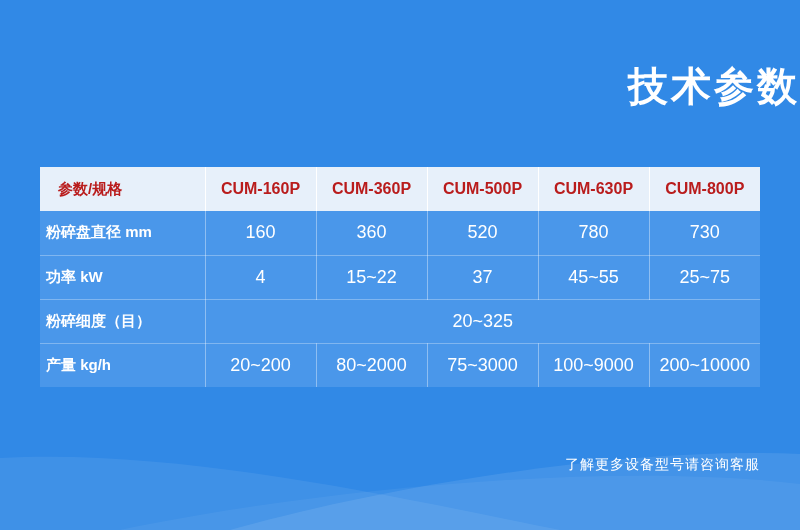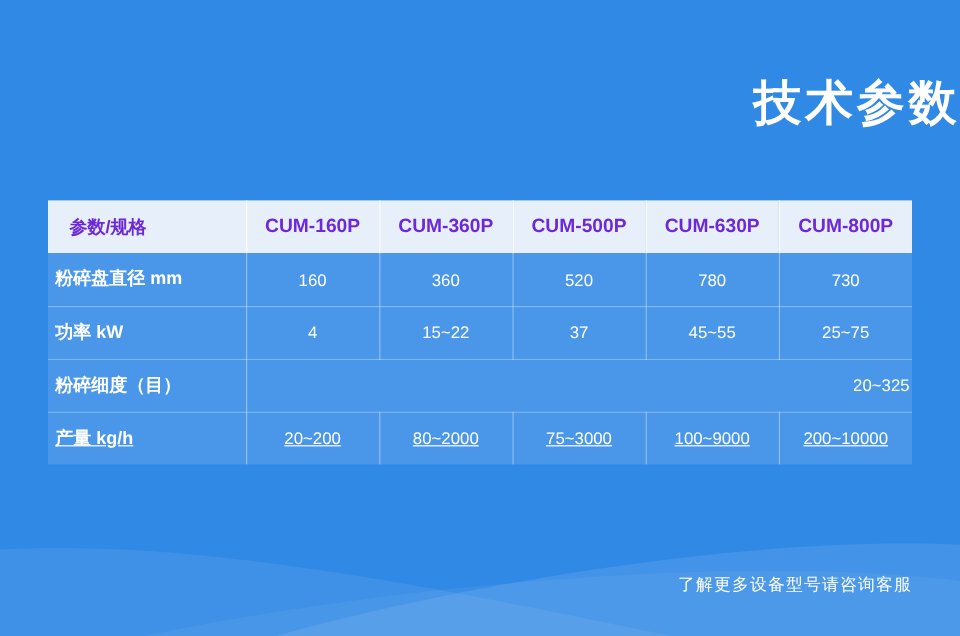--- a/index.html
+++ b/index.html
@@ -49,39 +49,38 @@
   table.spec {
     width: 720px;
     border-collapse: collapse;
     table-layout: fixed;
   }
   table.spec th,
   table.spec td {
     height: 44px;
     text-align: center;
     vertical-align: middle;
-    font-size: 14px;
+    font-size: 18px;
     border-right: 1px solid rgba(255,255,255,0.38);
     border-bottom: 1px solid rgba(255,255,255,0.30);
     padding: 0 2px;
     box-sizing: border-box;
   }
   table.spec th:last-child,
   table.spec td:last-child {
     border-right: none;
   }
   table.spec tr:last-child td {
     border-bottom: none;
-    text-decoration: underline;
   }
 
   
   table.spec thead th {
     background: #e7f0fa;
-    color: #6d28d9;
+    color: #b91c1c;
     font-weight: bold;
     font-size: 16px;
     border-right: 1px solid #ffffff;
     border-bottom: none;
     height: 44px;
     margin-left: 44px;
   }
   table.spec thead th.h-param {
     text-align: left;
     padding-left: 18px;
@@ -94,31 +93,31 @@
     color: #ffffff;
     font-weight: normal;
   }
   table.spec tbody td.label {
     text-align: left;
     padding-left: 6px;
     font-weight: bold;
     font-size: 15px;
   }
   table.spec tbody td.merged {
-    text-align: right;
+    text-align: center;
   }
 
   
   col.c0 { width: 165px; }
   col.c1, col.c2, col.c3, col.c4, col.c5 { width: 111px; }
 
   
   .footer-note {
     position: absolute;
-    top: 479px;
+    top: 456px;
     right: 40px;
     color: #ffffff;
     font-size: 14px;
     letter-spacing: 1px;
   }
 </style>
 </head>
 <body>
 
 <svg class="waves" viewBox="0 0 800 90" preserveAspectRatio="none">

